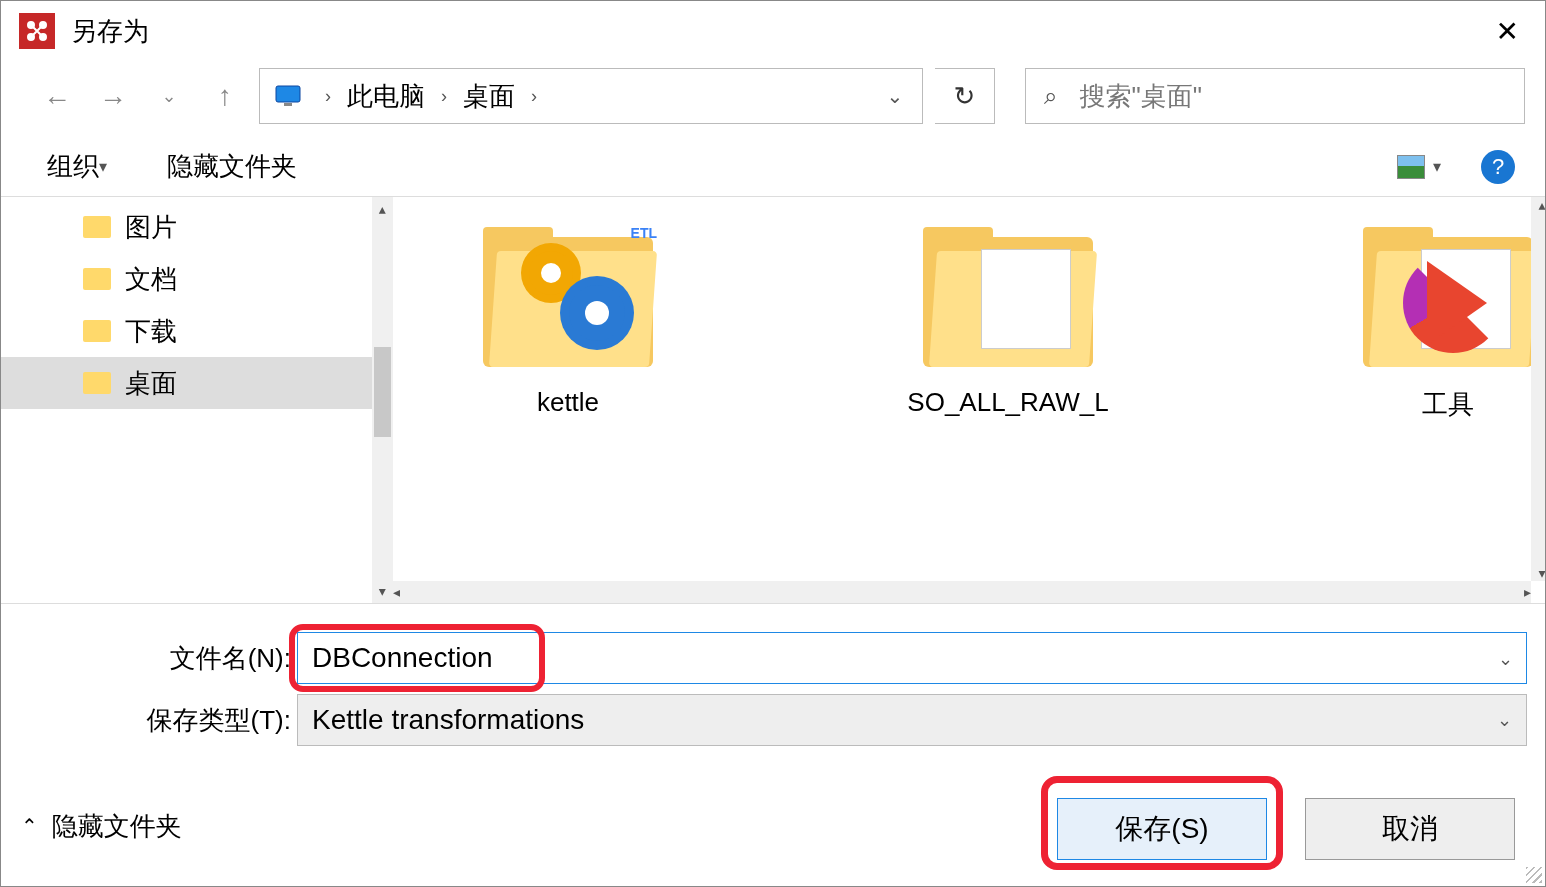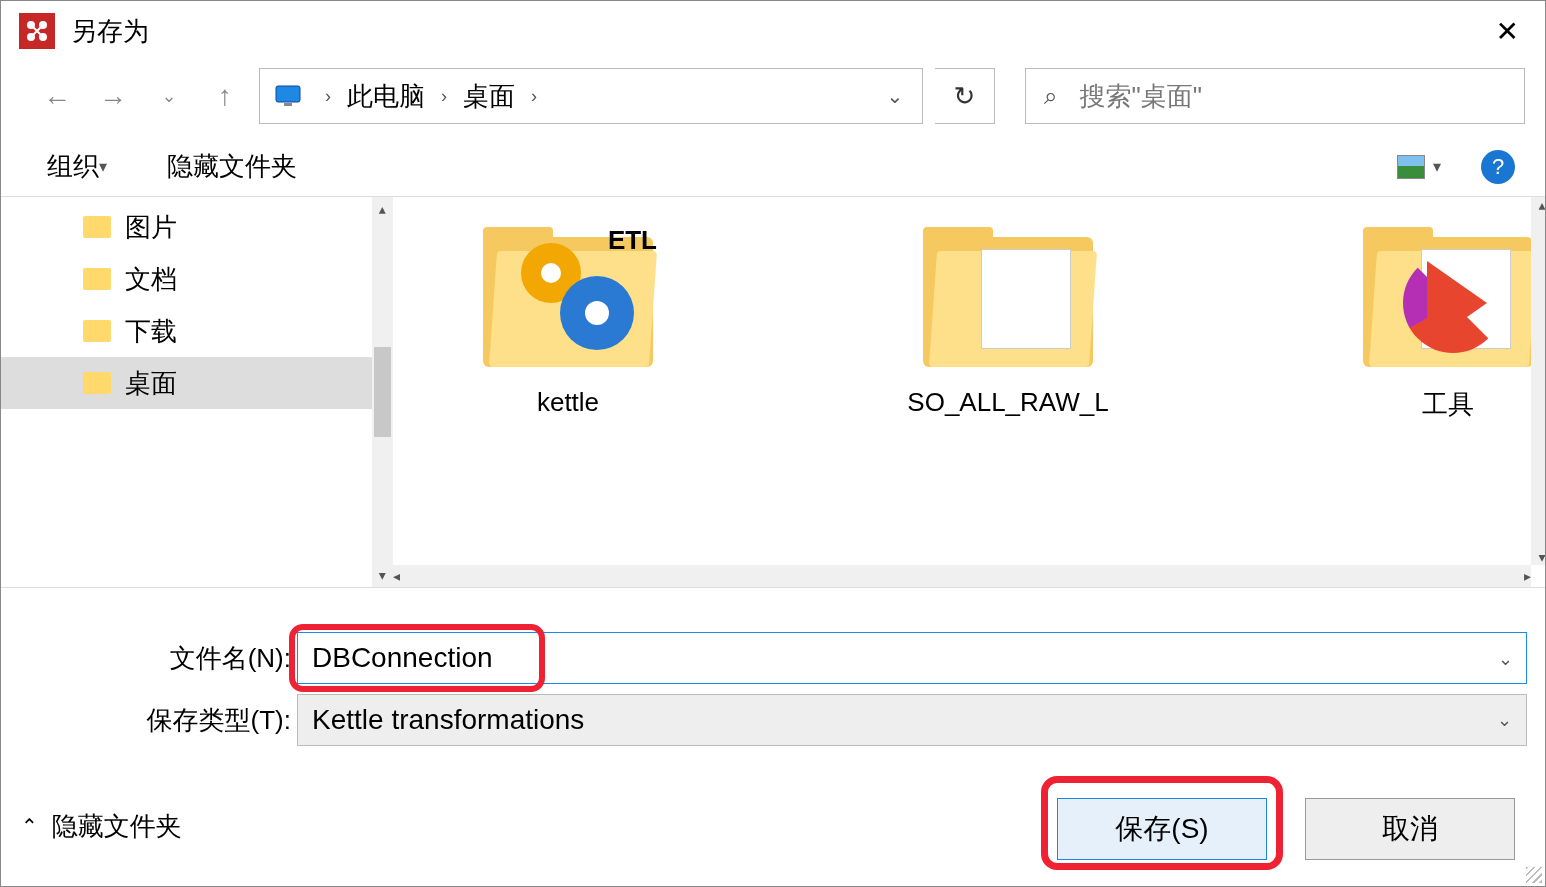--- a/index.html
+++ b/index.html
@@ -44,34 +44,34 @@
 .vscroll .thumb { position: absolute; left: 2px; right: 2px; top: 150px; height: 90px; background: #c8c8c8; }
 
 .files { flex: 1; position: relative; padding: 30px 0 0 70px; }
 .file-grid { display: flex; gap: 230px; }
 .file-item { width: 210px; display: flex; flex-direction: column; align-items: center; cursor: pointer; }
 .folder-shape { width: 170px; height: 140px; position: relative; margin-bottom: 20px; }
 .folder-back { position: absolute; left: 0; top: 10px; width: 170px; height: 130px; background: #f6c860; border-radius: 6px; }
 .folder-tab { position: absolute; left: 0; top: 0; width: 70px; height: 24px; background: #f6c860; border-radius: 4px 4px 0 0; }
 .folder-front { position: absolute; left: 10px; top: 24px; width: 160px; height: 116px; background: #ffe08a; border-radius: 4px; transform: skewX(-4deg); }
 .file-label { font-size: 26px; color: #000; text-align: left; white-space: nowrap; }
-.etl-badge { position: absolute; right: -4px; top: -2px; font-size: 26px; font-weight: bold; color: #000000; }
+.etl-badge { position: absolute; right: -4px; top: -2px; font-size: 14px; font-weight: bold; color: #3b82f6; }
 .gear1 { position: absolute; left: 46px; top: 24px; width: 44px; height: 44px; border-radius: 50%; background: #f2a703; box-shadow: 0 0 0 8px #f2a703; }
 .gear1::after { content: ""; position: absolute; inset: 12px; background: #fff; border-radius: 50%; }
 .gear2 { position: absolute; left: 86px; top: 58px; width: 56px; height: 56px; border-radius: 50%; background: #2a7ad4; box-shadow: 0 0 0 9px #2a7ad4; }
 .gear2::after { content: ""; position: absolute; inset: 16px; background: #fff; border-radius: 50%; }
 .paper { position: absolute; right: 22px; top: 22px; width: 90px; height: 100px; background: #fff; border: 1px solid #ccc; }
 .play-shape { position: absolute; left: 64px; top: 34px; width: 0; height: 0; border-left: 60px solid #e8452f; border-top: 42px solid transparent; border-bottom: 42px solid transparent; }
 .color-arc { position: absolute; left: 40px; top: 26px; width: 100px; height: 100px; border-radius: 50%; background: conic-gradient(#ffcc00 0 120deg, #e8452f 120deg 240deg, #b42fb4 240deg 360deg); clip-path: polygon(50% 50%, 0 0, 0 100%, 100% 100%); }
 .files-vscroll { position: absolute; right: 0; top: 0; bottom: 22px; width: 22px; background: #f0f0f0; display: flex; flex-direction: column; justify-content: space-between; align-items: center; }
 .files-hscroll { position: absolute; left: 0; right: 22px; bottom: 0; height: 22px; background: #f0f0f0; display: flex; justify-content: space-between; align-items: center; }
 .files-vscroll .arr, .files-hscroll .arr { font-size: 14px; color: #555; cursor: pointer; }
 
 
-.form-area { padding: 28px 18px 10px 0; margin-top: 16px; }
+.form-area { padding: 28px 18px 10px 0; }
 .form-row { display: flex; align-items: center; margin-bottom: 10px; }
 .form-label { width: 296px; text-align: right; font-size: 26px; padding-right: 6px; }
 .form-input-wrap { flex: 1; position: relative; }
 .fn-input { width: 100%; height: 52px; border: 1px solid #1e88e5; font-size: 28px; padding: 0 14px; outline: none; }
 .ft-select { width: 100%; height: 52px; border: 1px solid #bbb; background: #eee; font-size: 28px; padding: 0 14px; display: flex; align-items: center; justify-content: space-between; cursor: pointer; }
 .chev { font-size: 18px; color: #555; }
 .fn-highlight { position: absolute; left: -8px; top: -8px; width: 256px; height: 68px; border: 6px solid #e23; border-radius: 14px; pointer-events: none; }
 
 
 .bottom { height: 120px; display: flex; align-items: center; padding: 0 30px 0 20px; }

